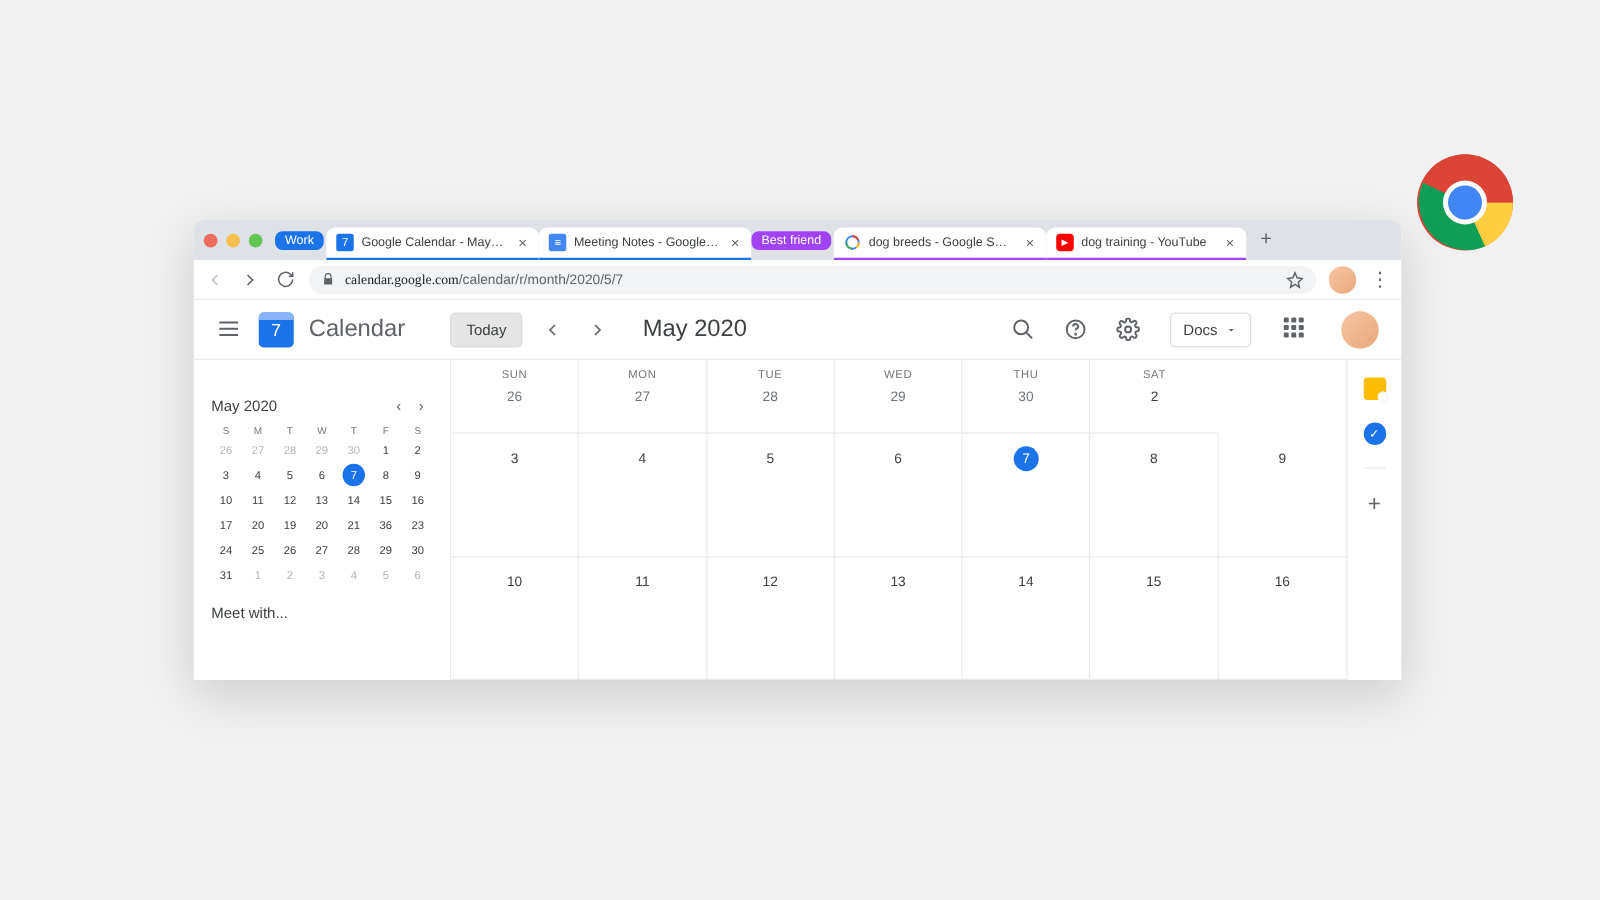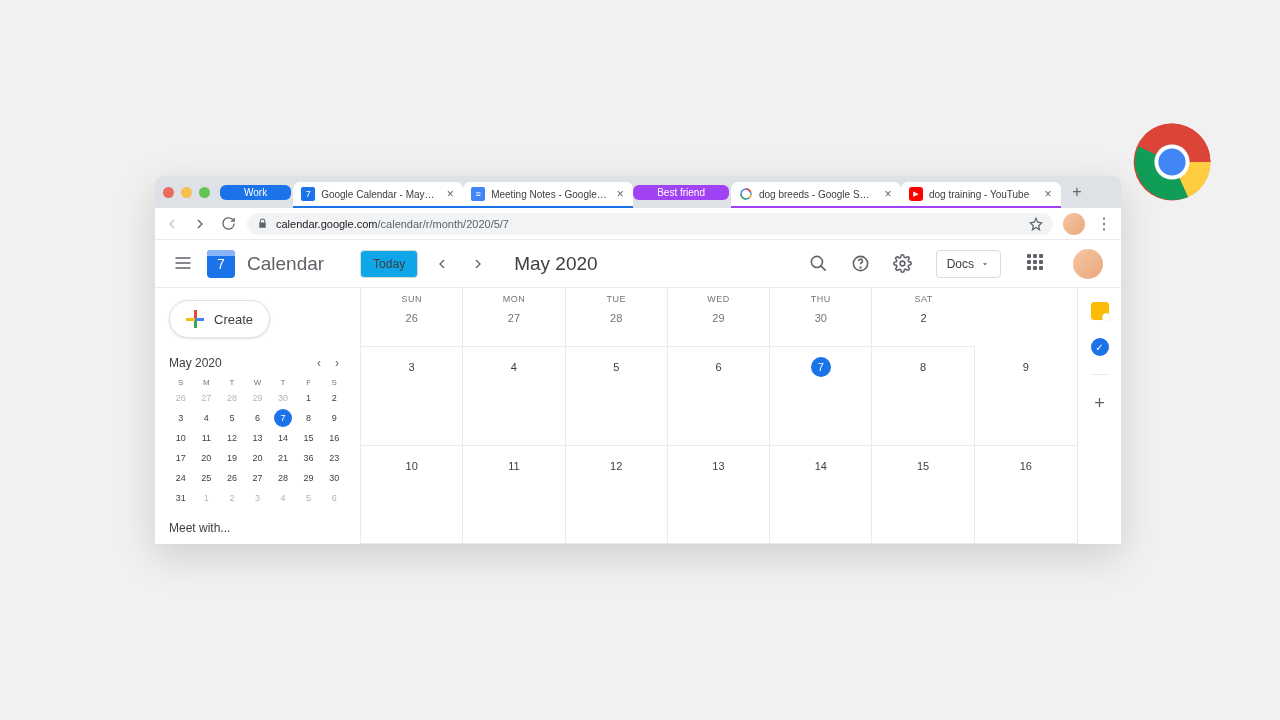--- a/index.html
+++ b/index.html
@@ -18,50 +18,50 @@
   }
 
   
   .tabstrip { height: 32px; background: #dee1e6; display: flex; align-items: flex-end; padding: 0 6px 0 8px; gap: 0; }
   .traffic { display: flex; gap: 7px; align-items: center; margin-right: 10px; height: 32px; }
   .traffic span { width: 11px; height: 11px; border-radius: 50%; }
   .t-red { background: #ed6a5e; }
   .t-yellow { background: #f5bf4f; }
   .t-green { background: #62c554; }
 
-  .group-label { font-size: 10px; color: #fff; padding: 2px 24px; border-radius: 6px; margin-right: 2px; align-self: center; }
+  .group-label { font-size: 10px; color: #fff; padding: 2px 8px; border-radius: 6px; margin-right: 2px; align-self: center; }
   .gl-blue { background: #1a73e8; }
   .gl-purple { background: #a142f4; }
 
   .tab { height: 26px; background: #fff; border-radius: 7px 7px 0 0; display: flex; align-items: center; padding: 0 6px 0 8px; font-size: 10px; color: #3c4043; gap: 6px; position: relative; max-width: 180px; }
   .tab .favicon { width: 14px; height: 14px; display: inline-flex; align-items: center; justify-content: center; font-size: 9px; flex: 0 0 14px; }
   .tab .title { white-space: nowrap; overflow: hidden; text-overflow: ellipsis; flex: 1; }
   .tab .close { width: 14px; height: 14px; color: #5f6368; font-size: 12px; line-height: 14px; text-align: center; flex: 0 0 14px; }
   .tab-underline-blue { border-bottom: 2px solid #1a73e8; }
   .tab-underline-purple { border-bottom: 2px solid #a142f4; }
   .newtab { width: 24px; height: 24px; color: #5f6368; font-size: 16px; display: flex; align-items: center; justify-content: center; align-self: center; margin-left: 4px; }
 
   
   .addr-row { height: 32px; background: #fff; border-bottom: 1px solid #e8eaed; display: flex; align-items: center; padding: 0 8px; gap: 10px; }
   .nav-ico { width: 18px; height: 18px; color: #5f6368; display: flex; align-items: center; justify-content: center; }
   .nav-ico.disabled { color: #bdc1c6; }
   .omni { flex: 1; height: 22px; background: #f1f3f4; border-radius: 12px; display: flex; align-items: center; padding: 0 10px; gap: 8px; font-size: 11px; color: #5f6368; }
-  .omni .url-host { color: #202124; }
+  .omni .url-host { color: #202124; font-family: Liberation Serif, serif; }
   .omni .star { margin-left: auto; }
   .avatar-sm { width: 22px; height: 22px; border-radius: 50%; background: linear-gradient(135deg,#f7c6a3,#e8a87c); }
   .kebab { width: 18px; color: #5f6368; font-size: 16px; text-align: center; }
 
   
   .app-header { height: 48px; display: flex; align-items: center; padding: 0 18px; gap: 12px; border-bottom: 1px solid #e8eaed; }
   .hamburger { width: 22px; height: 22px; color: #5f6368; }
   .app-logo { width: 28px; height: 28px; background: #1a73e8; color: #fff; border-radius: 4px; display: flex; align-items: center; justify-content: center; font-size: 14px; font-weight: 500; position: relative; }
   .app-logo::before { content: ""; position: absolute; top: 0; left: 0; right: 0; height: 6px; background: #8ab4f8; border-radius: 4px 4px 0 0; }
   .app-logo span { position: relative; }
   .app-name { font-size: 19px; color: #5f6368; margin-right: 24px; }
-  .today-btn { border: 1px solid #dadce0; background: #0ea5e9; border-radius: 4px; padding: 6px 12px; font-size: 12px; color: #3c4043; }
+  .today-btn { border: 1px solid #dadce0; background: #e5e5e5; border-radius: 4px; padding: 6px 12px; font-size: 12px; color: #3c4043; }
   .chev { width: 24px; height: 24px; color: #5f6368; display: flex; align-items: center; justify-content: center; }
   .month-title { font-size: 19px; color: #3c4043; margin-left: 12px; }
   .hdr-spacer { flex: 1; }
   .hdr-ico { width: 22px; height: 22px; color: #5f6368; display: flex; align-items: center; justify-content: center; margin-left: 8px; }
   .view-dd { border: 1px solid #dadce0; border-radius: 4px; padding: 6px 10px; font-size: 12px; color: #3c4043; display: flex; align-items: center; gap: 6px; margin-left: 10px; }
   .apps-grid { width: 20px; height: 20px; display: grid; grid-template-columns: repeat(3, 4px); grid-template-rows: repeat(3, 4px); gap: 2px; margin-left: 14px; }
   .apps-grid i { background: #5f6368; border-radius: 1px; }
   .avatar-md { width: 30px; height: 30px; border-radius: 50%; background: linear-gradient(135deg,#f7c6a3,#e8a87c); margin-left: 14px; }
 
   
@@ -258,24 +258,20 @@
         <i></i>
         <i></i>
         <i></i>
         <i></i>
       </div>
     <div class="avatar-md"></div>
   </div>
 
   <div class="app-body">
     <div class="sidebar">
-      <button class="create-btn">
-        <span class="plus-multi"></span>
-        <span>Create</span>
-      </button>
       <div class="mini-hdr">
         <div class="mini-title">May 2020</div>
         <div class="mini-nav">‹</div>
         <div class="mini-nav">›</div>
       </div>
       <div class="mini-dow" id="mini-dow">
           <span>S</span>
           <span>M</span>
           <span>T</span>
           <span>W</span>

